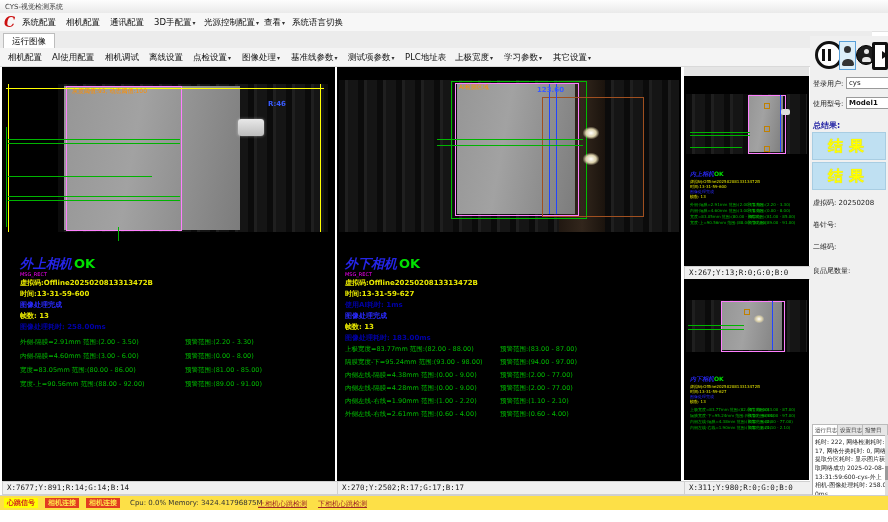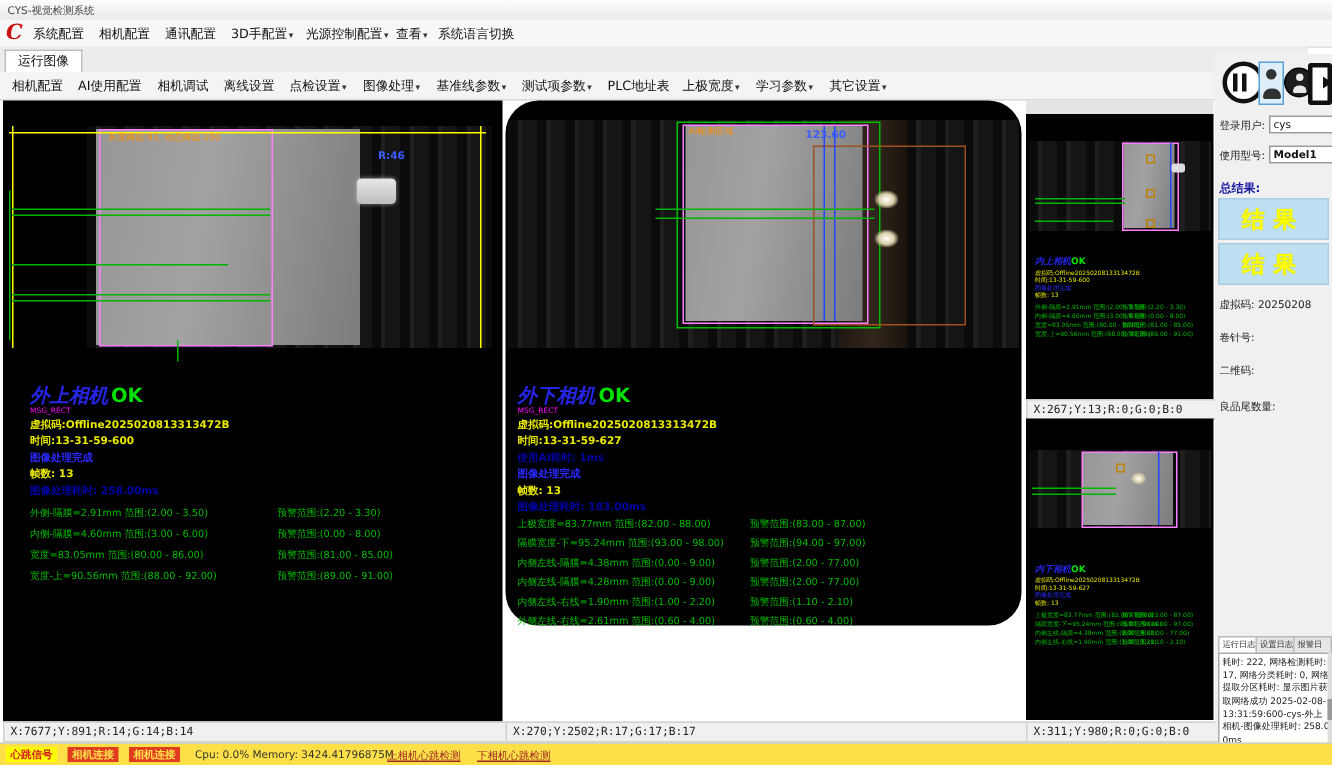--- a/index.html
+++ b/index.html
@@ -16,21 +16,21 @@
   .menuitem{position:absolute;top:4px;font-size:8.5px;color:#111;cursor:default;}
   .arr{font-size:6px;color:#333;margin-left:1px;}
   #tabstrip{left:0;top:31px;width:872px;height:17px;background:#ececec;border-bottom:1px solid #c9c9c9;}
   .tab{position:absolute;left:3px;top:2px;height:14px;padding:0 8px;background:#ffffff;border:1px solid #bdbdbd;border-bottom:none;font-size:8.5px;line-height:14px;color:#111;}
   #toolbar{left:0;top:48px;width:810px;height:18px;background:#f4f4f4;border-bottom:1px solid #d9d9d9;}
   .titem{position:absolute;top:4px;font-size:8.5px;color:#111;}
 
   
   .view{background:#000;}
   #lv{left:2px;top:67px;width:333px;height:414px;}
-  #rv{left:337px;top:67px;width:344px;height:350px;border-radius:22px;}
+  #rv{left:337px;top:67px;width:344px;height:414px;}
   #m1{left:684px;top:76px;width:125px;height:190px;}
   #m2{left:684px;top:279px;width:125px;height:201px;}
   .coord{position:absolute;background:#f0f0f0;border:1px solid #d0d0d0;font-family:"DejaVu Sans Mono",monospace;font-size:7.5px;color:#222;line-height:11px;padding-left:4px;}
   #ministrip{left:684px;top:67px;width:125px;height:9px;background:#e4e4e4;border-bottom:1px solid #cfcfcf;}
 
   .machinebg{background:#141414;background-image:repeating-linear-gradient(90deg,#0b0b0b 0 6px,#1f1f1f 6px 9px,#151515 9px 19px);}
   .graymat{background:linear-gradient(100deg,#969696,#a2a2a2 40%,#8e8e8e 72%,#7c7c7c);}
   .pink{border:1px solid #ff7fff;}
   .greenline{background:#00b400;}
   .yline{background:#ffff00;}
@@ -143,21 +143,21 @@
   <div class="abs greenline" style="left:6px;top:76px;width:172px;height:1px;"></div>
   <div class="abs greenline" style="left:6px;top:109px;width:144px;height:1px;"></div>
   <div class="abs greenline" style="left:6px;top:129px;width:172px;height:1px;"></div>
   <div class="abs greenline" style="left:6px;top:133px;width:172px;height:1px;"></div>
   <div class="abs greenline" style="left:116px;top:160px;width:1px;height:14px;"></div>
   <div class="abs greenline" style="left:4px;top:60px;width:1px;height:100px;"></div>
 
   <div class="abs" style="left:236px;top:52px;width:26px;height:17px;background:linear-gradient(#e8e8e8,#bdbdbd);border-radius:3px;box-shadow:0 0 3px rgba(255,255,255,.5);"></div>
 
   <span class="abs olabel nw" style="left:70px;top:20px;">灰度阈值:93, 动态阈值:100</span>
-  <span class="abs blulabel nw" style="left:250px;top:33px;">R:46</span>
+  <span class="abs blulabel nw" style="left:266px;top:33px;">R:46</span>
 
   <div class="abs vtitle nw" style="left:18px;top:188px;"><span>外上相机</span><span class="ok">OK</span></div>
   <div class="abs msg nw" style="left:18px;top:204px;">MSG_RECT</div>
   <div class="abs yl nw" style="left:18px;top:211px;">虚拟码:Offline2025020813313472B</div>
   <div class="abs yl nw" style="left:18px;top:222px;">时间:13-31-59-600</div>
   <div class="abs bl nw" style="left:18px;top:233px;">图像处理完成</div>
   <div class="abs yl nw" style="left:18px;top:244px;">帧数: 13</div>
   <div class="abs dl nw" style="left:18px;top:255px;">图像处理耗时: 258.00ms</div>
 
   <div class="abs mrow nw" style="left:18px;top:271px;">外侧-隔膜=2.91mm 范围:(2.00 - 3.50)</div>

